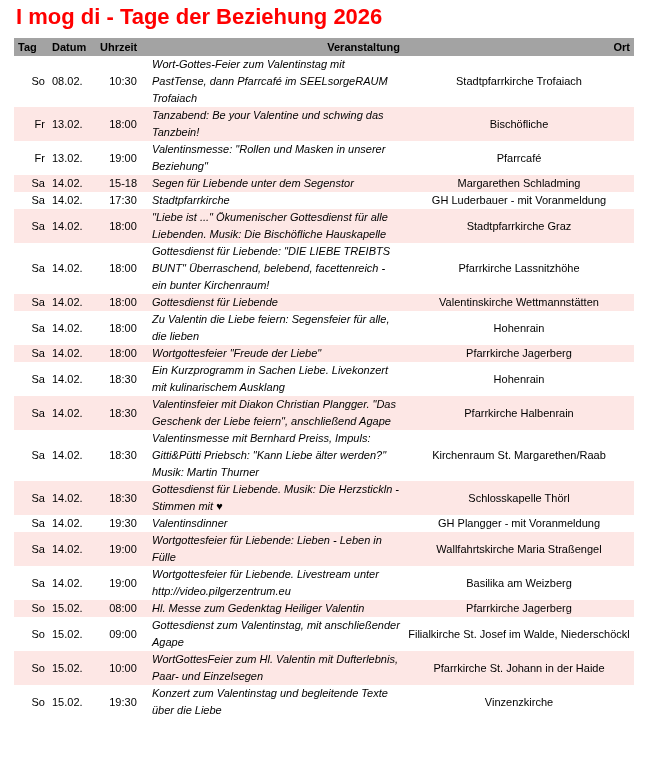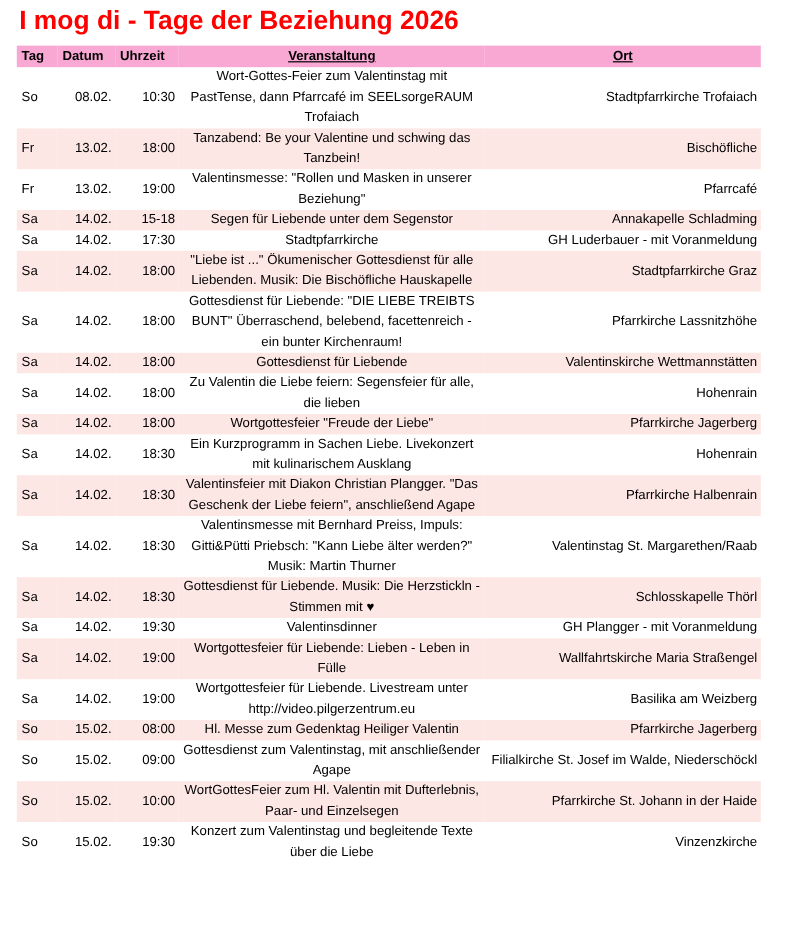--- a/index.html
+++ b/index.html
@@ -23,39 +23,39 @@
     letter-spacing: 0;
   }
   table.schedule {
     border-collapse: collapse;
     table-layout: fixed;
     width: 620px;
     font-size: 11px;
     line-height: 17px;
   }
   .schedule th {
-    background: #f9a8d4;
+    background: #a3a3a3;
     font-weight: bold;
     padding: 1px 4px 0 4px;
     text-align: left;
     height: 17px;
     overflow: visible;
   }
-  .schedule th.c-veranstaltung, .schedule th.c-ort { text-align: center; text-decoration: underline; }
+  .schedule th.c-veranstaltung, .schedule th.c-ort { text-align: right; }
   .schedule td {
     padding: 0 3px;
     vertical-align: middle;
     overflow: visible;
     word-wrap: break-word;
   }
-  .schedule td.c-tag { padding-left: 4px; text-align: left; }
-  .schedule td.c-datum { padding-left: 4px; text-align: right; }
-  .schedule td.c-uhrzeit { padding-left: 4px; text-align: right; }
-  .schedule td.c-veranstaltung { text-align: center; }
-  .schedule td.c-ort { text-align: right; }
+  .schedule td.c-tag { padding-left: 4px; text-align: right; }
+  .schedule td.c-datum { padding-left: 4px; text-align: left; }
+  .schedule td.c-uhrzeit { padding-left: 4px; text-align: center; }
+  .schedule td.c-veranstaltung { text-align: left; font-style: italic; }
+  .schedule td.c-ort { text-align: center; }
   .schedule tbody tr:nth-child(even) { background: #fde7e5; }
 </style>
 </head>
 <body>
 
 <div class="page">
   <h1 class="doc-title">I mog di - Tage der Beziehung 2026</h1>
   <table class="schedule">
     <colgroup>
       <col style="width:34px">
@@ -93,21 +93,21 @@
           <td class="c-datum">13.02.</td>
           <td class="c-uhrzeit">19:00</td>
           <td class="c-veranstaltung">Valentinsmesse: "Rollen und Masken in unserer Beziehung"</td>
           <td class="c-ort">Pfarrcafé</td>
         </tr>
         <tr>
           <td class="c-tag">Sa</td>
           <td class="c-datum">14.02.</td>
           <td class="c-uhrzeit">15-18</td>
           <td class="c-veranstaltung">Segen für Liebende unter dem Segenstor</td>
-          <td class="c-ort">Annakapelle Schladming</td>
+          <td class="c-ort">Margarethen Schladming</td>
         </tr>
         <tr>
           <td class="c-tag">Sa</td>
           <td class="c-datum">14.02.</td>
           <td class="c-uhrzeit">17:30</td>
           <td class="c-veranstaltung">Stadtpfarrkirche</td>
           <td class="c-ort">GH Luderbauer - mit Voranmeldung</td>
         </tr>
         <tr>
           <td class="c-tag">Sa</td>
@@ -156,21 +156,21 @@
           <td class="c-datum">14.02.</td>
           <td class="c-uhrzeit">18:30</td>
           <td class="c-veranstaltung">Valentinsfeier mit Diakon Christian Plangger. "Das Geschenk der Liebe feiern", anschließend Agape</td>
           <td class="c-ort">Pfarrkirche Halbenrain</td>
         </tr>
         <tr>
           <td class="c-tag">Sa</td>
           <td class="c-datum">14.02.</td>
           <td class="c-uhrzeit">18:30</td>
           <td class="c-veranstaltung">Valentinsmesse mit Bernhard Preiss, Impuls: Gitti&amp;Pütti Priebsch: "Kann Liebe älter werden?" Musik: Martin Thurner</td>
-          <td class="c-ort">Valentinstag St. Margarethen/Raab</td>
+          <td class="c-ort">Kirchenraum St. Margarethen/Raab</td>
         </tr>
         <tr>
           <td class="c-tag">Sa</td>
           <td class="c-datum">14.02.</td>
           <td class="c-uhrzeit">18:30</td>
           <td class="c-veranstaltung">Gottesdienst für Liebende. Musik: Die Herzstickln - Stimmen mit ♥</td>
           <td class="c-ort">Schlosskapelle Thörl</td>
         </tr>
         <tr>
           <td class="c-tag">Sa</td>

